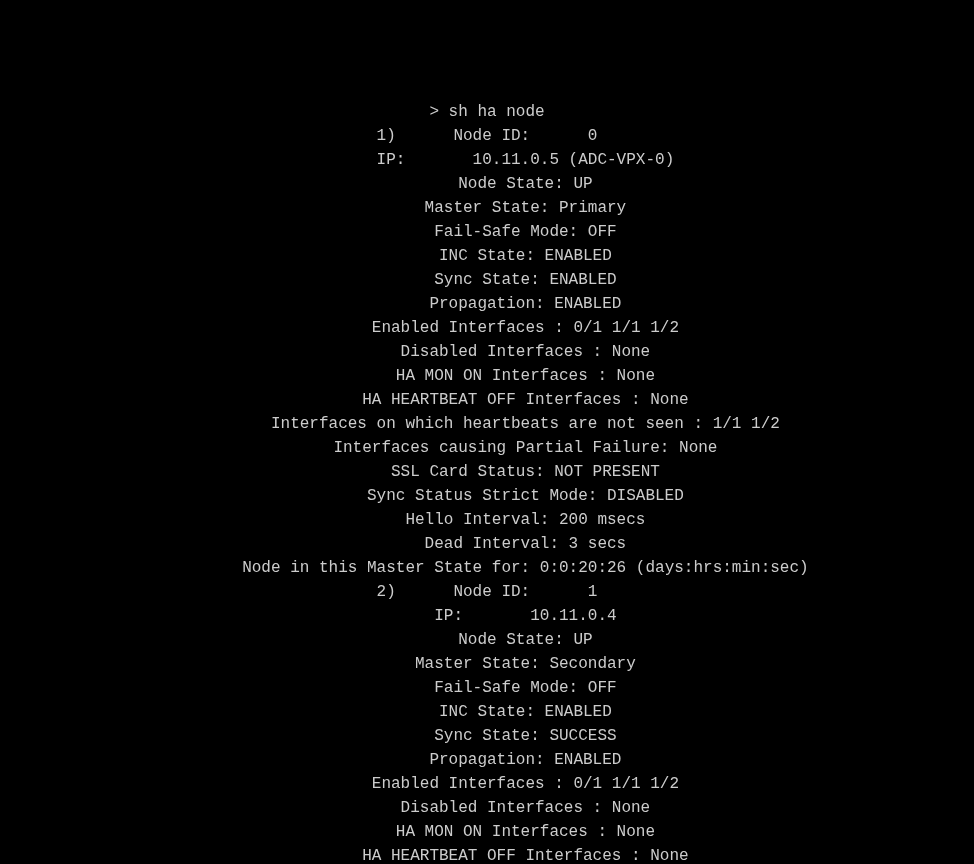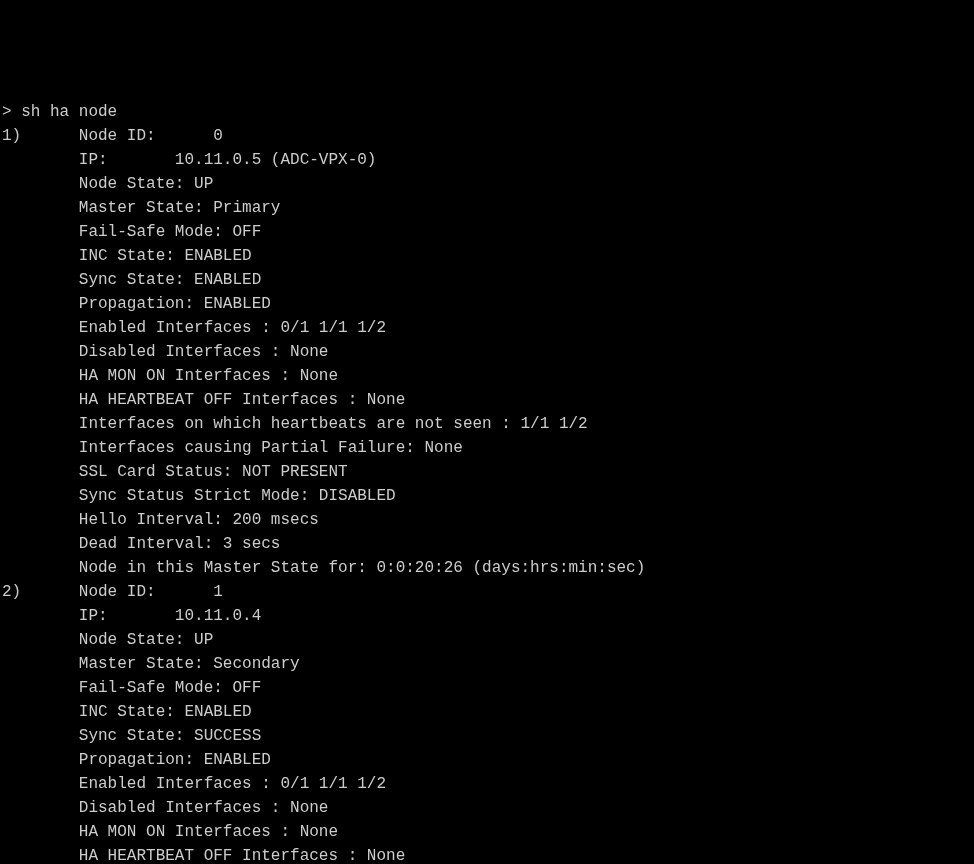--- a/index.html
+++ b/index.html
@@ -14,20 +14,21 @@
       font-size: 16px;
       line-height: 1.5;
       padding: 4px 2px;
       width: 974px;
       height: 864px;
       white-space: pre;
       overflow: hidden;
     }
     .line {
       display: block;
+      text-align: center;
     }
   </style>
 </head>
 <body>
 
 
 
 <div id="terminal"><span class="line">&gt; sh ha node</span><span class="line">1)      Node ID:      0</span><span class="line">        IP:       10.11.0.5 (ADC-VPX-0)</span><span class="line">        Node State: UP</span><span class="line">        Master State: Primary</span><span class="line">        Fail-Safe Mode: OFF</span><span class="line">        INC State: ENABLED</span><span class="line">        Sync State: ENABLED</span><span class="line">        Propagation: ENABLED</span><span class="line">        Enabled Interfaces : 0/1 1/1 1/2</span><span class="line">        Disabled Interfaces : None</span><span class="line">        HA MON ON Interfaces : None</span><span class="line">        HA HEARTBEAT OFF Interfaces : None</span><span class="line">        Interfaces on which heartbeats are not seen : 1/1 1/2</span><span class="line">        Interfaces causing Partial Failure: None</span><span class="line">        SSL Card Status: NOT PRESENT</span><span class="line">        Sync Status Strict Mode: DISABLED</span><span class="line">        Hello Interval: 200 msecs</span><span class="line">        Dead Interval: 3 secs</span><span class="line">        Node in this Master State for: 0:0:20:26 (days:hrs:min:sec)</span><span class="line">2)      Node ID:      1</span><span class="line">        IP:       10.11.0.4</span><span class="line">        Node State: UP</span><span class="line">        Master State: Secondary</span><span class="line">        Fail-Safe Mode: OFF</span><span class="line">        INC State: ENABLED</span><span class="line">        Sync State: SUCCESS</span><span class="line">        Propagation: ENABLED</span><span class="line">        Enabled Interfaces : 0/1 1/1 1/2</span><span class="line">        Disabled Interfaces : None</span><span class="line">        HA MON ON Interfaces : None</span><span class="line">        HA HEARTBEAT OFF Interfaces : None</span></div>
 
 

